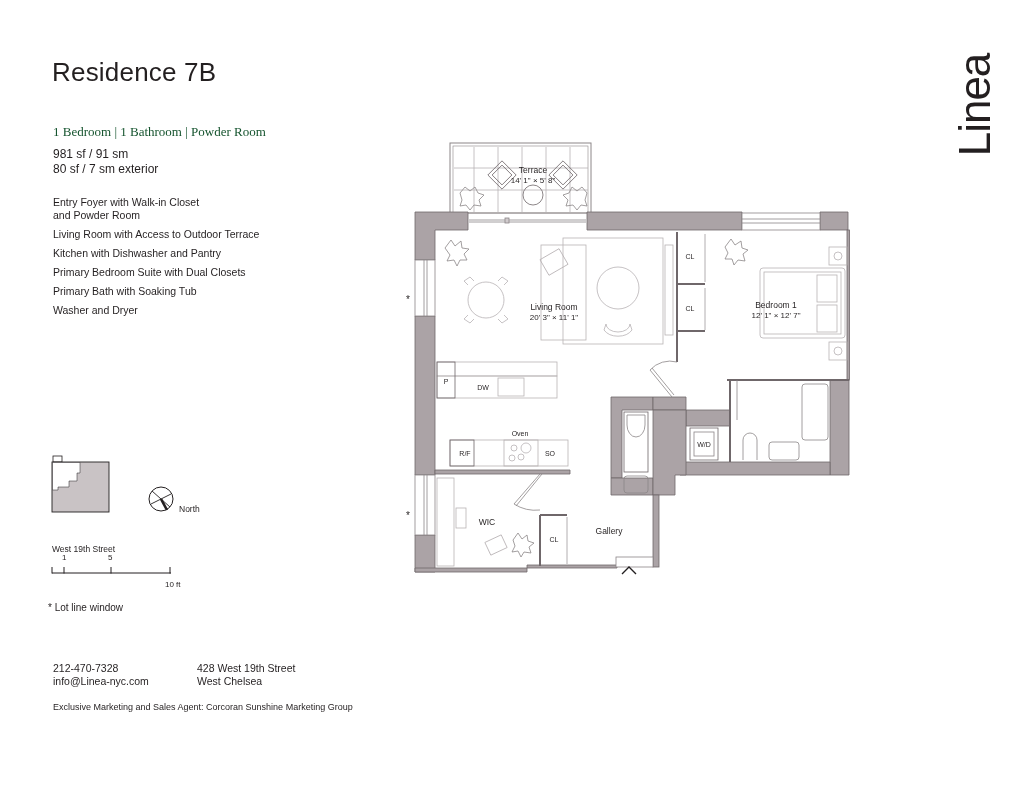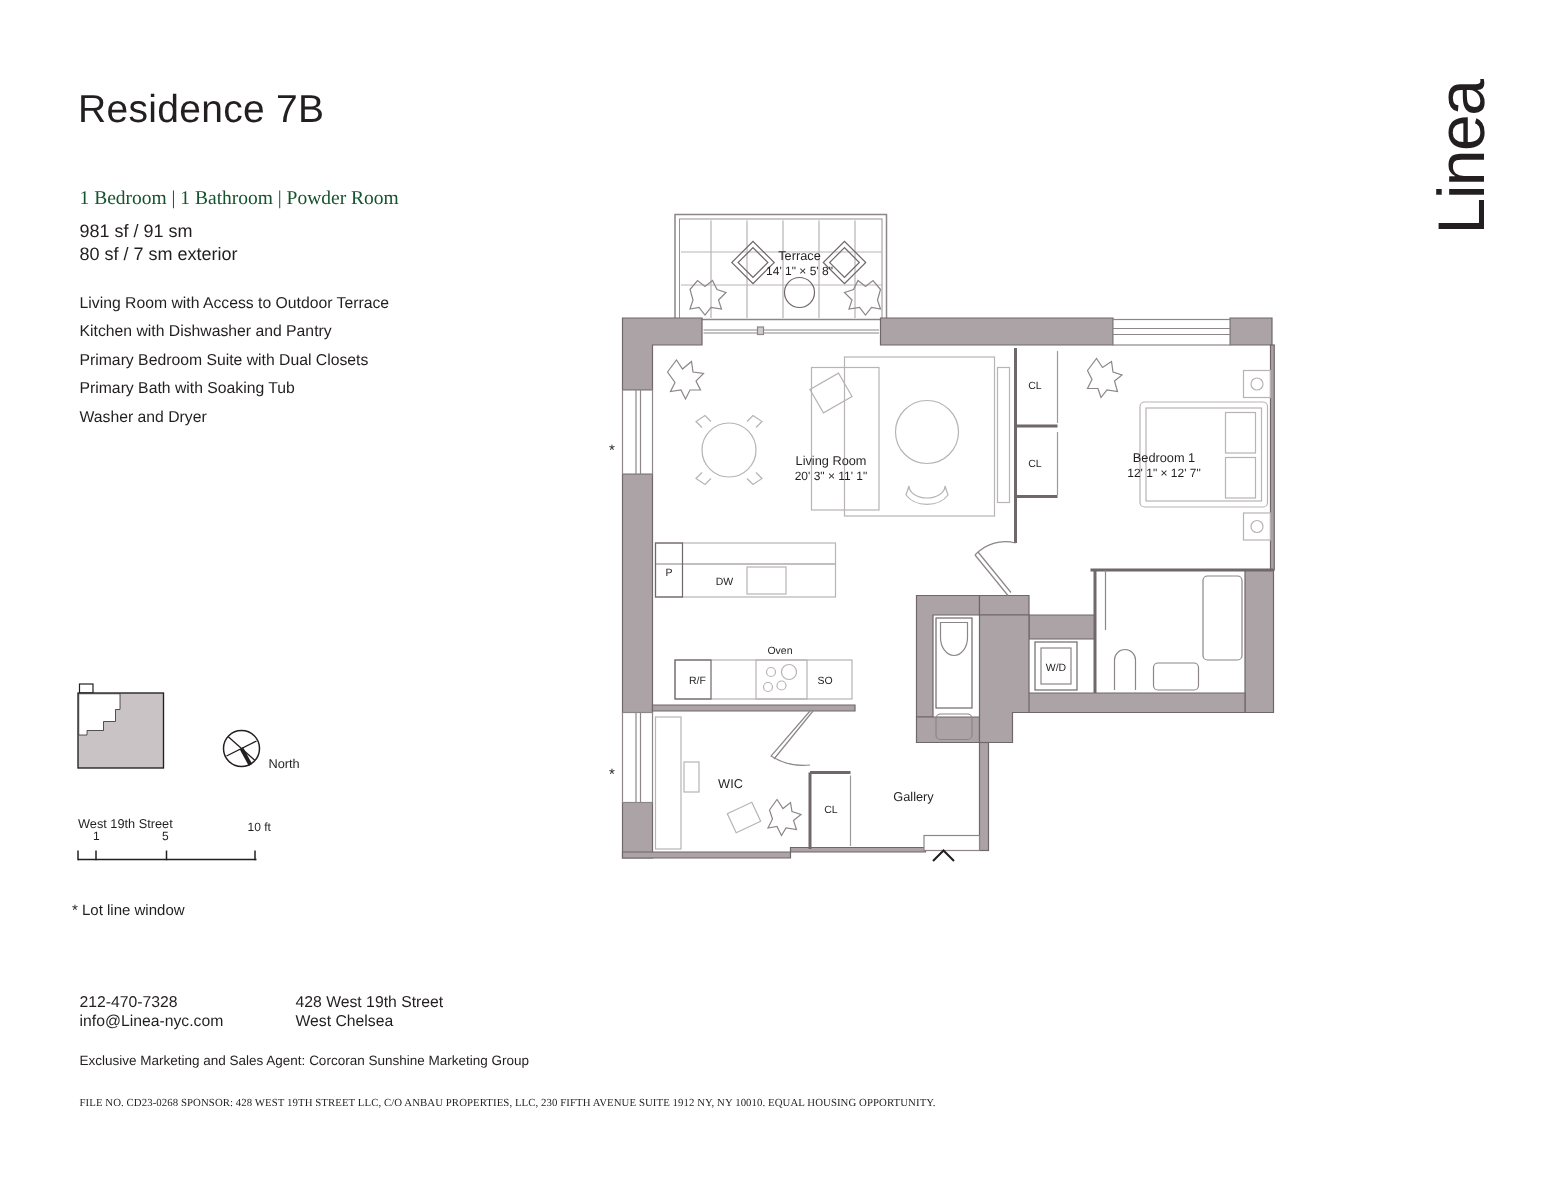--- a/index.html
+++ b/index.html
@@ -26,20 +26,24 @@
 
 <div class="abs title">Residence 7B</div>
 <div class="abs subtitle">1 Bedroom | 1 Bathroom | Powder Room</div>
 <div class="abs area">
   <div>981 sf / 91 sm</div>
   <div>80 sf / 7 sm exterior</div>
 </div>
 
 <ul class="abs features">
   <li>
+      <span>Entry Foyer with Walk-in Closet</span>
+      <span>and Powder Room</span>
+    </li>
+  <li>
       <span>Living Room with Access to Outdoor Terrace</span>
     </li>
   <li>
       <span>Kitchen with Dishwasher and Pantry</span>
     </li>
   <li>
       <span>Primary Bedroom Suite with Dual Closets</span>
     </li>
   <li>
       <span>Primary Bath with Soaking Tub</span>
@@ -59,42 +63,41 @@
 <svg class="abs" style="left:146px;top:484px;" width="30" height="30">
   <circle cx="15" cy="15" r="12" fill="none" stroke="#231f20" stroke-width="1"></circle>
   <line x1="6" y1="7" x2="24" y2="23" stroke="#231f20" stroke-width="0.9"></line>
   <line x1="5" y1="20" x2="25" y2="10" stroke="#231f20" stroke-width="0.9"></line>
   <line x1="15" y1="15" x2="21" y2="26" stroke="#231f20" stroke-width="2.6"></line>
 </svg>
 <div class="abs legend-label" style="left:152px;top:504px;margin-left:27px;">North</div>
 
 <div class="abs scale-label" style="left:62px;top:553px;">1</div>
 <div class="abs scale-label" style="left:108px;top:553px;">5</div>
-<div class="abs scale-label" style="left:165px;top:547px;">10 ft</div>
+<div class="abs scale-label" style="left:165px;top:580px;">10 ft</div>
 <svg class="abs" style="left:50px;top:564px;" width="130" height="12">
   <line x1="2" y1="9" x2="121" y2="9" stroke="#231f20" stroke-width="1"></line>
   <line x1="2" y1="3" x2="2" y2="9.5" stroke="#231f20" stroke-width="1"></line>
   <line x1="14" y1="3" x2="14" y2="9.5" stroke="#231f20" stroke-width="1"></line>
   <line x1="61" y1="3" x2="61" y2="9.5" stroke="#231f20" stroke-width="1"></line>
   <line x1="120" y1="3" x2="120" y2="9.5" stroke="#231f20" stroke-width="1"></line>
 </svg>
 
 <div class="abs lotline">* Lot line window</div>
 
 <div class="abs contact" style="left:53px;top:662px;">
   <div>212-470-7328</div>
   <div>info@Linea-nyc.com</div>
 </div>
 <div class="abs contact" style="left:197px;top:662px;">
   <div>428 West 19th Street</div>
   <div>West Chelsea</div>
 </div>
 <div class="abs agent">Exclusive Marketing and Sales Agent: Corcoran Sunshine Marketing Group</div>
 <div class="abs disclaimer">
-  <div>FILE NO. CD23-0268 SPONSOR: 428 WEST 19TH STREET LLC, C/O ANBAU PROPERTIES, LLC, 230 FIFTH AVENUE SUITE 1912 NY, NY 10010. EQUAL HOUSING OPPORTUNITY.</div>
 </div>
 
 <div class="abs logo">
   <div class="logo-text">Linea</div>
 </div>
 
 <svg class="abs" style="left:0;top:0;" width="1035" height="800" viewBox="0 0 1035 800" pointer-events="none">
   <g fill="none" stroke="#b8b3b5" stroke-width="0.8">
 
     <g>

